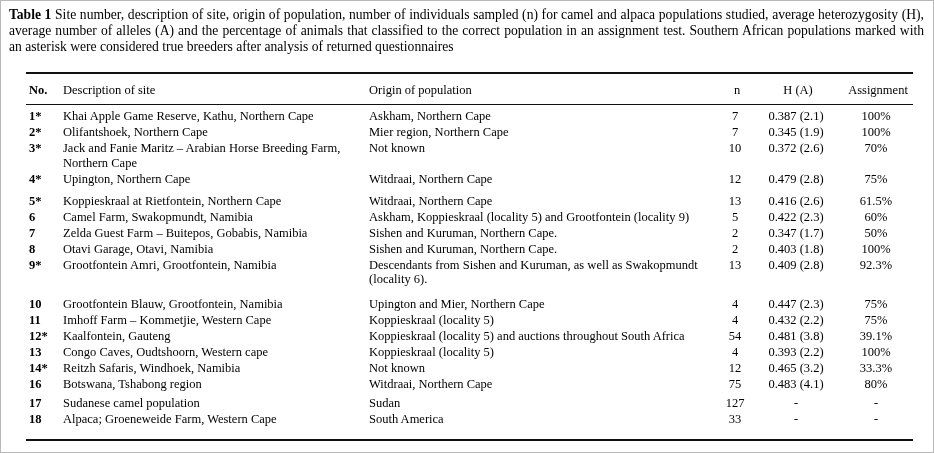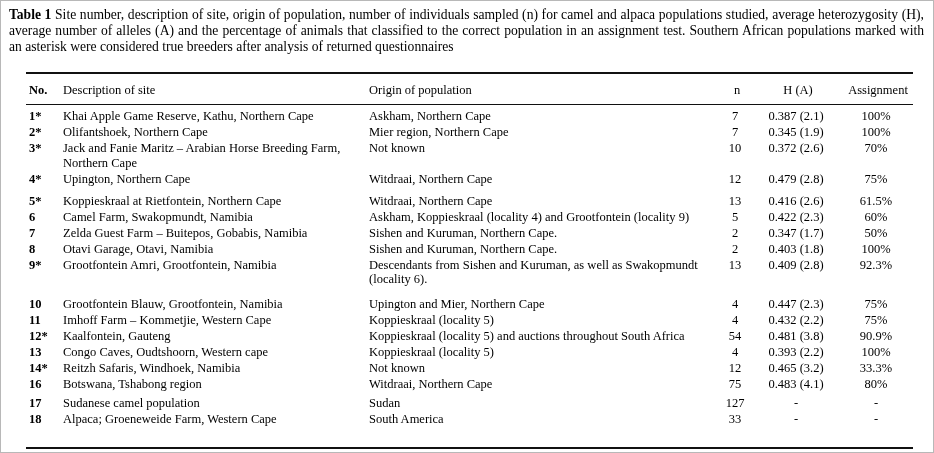--- a/index.html
+++ b/index.html
@@ -47,21 +47,21 @@
   tbody td {
     vertical-align: top;
     line-height: 14.5px;
     padding: 1px 4px 0.5px 0;
   }
   th.pad-left, td.pad-left { padding-left: 3px; font-weight: bold; }
   tbody tr:first-child td { padding-top: 4px; }
   tbody tr:nth-child(5) td { padding-top: 7px; }
   tbody tr:nth-child(10) td { padding-top: 10px; }
   tbody tr:nth-child(16) td { padding-top: 4px; }
-  tbody tr:last-child td { padding-bottom: 20px; }
+  tbody tr:last-child td { padding-bottom: 12px; }
 </style>
 </head>
 <body>
 
 <div class="page">
 
   <p class="caption"><span class="caption-label">Table 1</span> <span>Site number, description of site, origin of population, number of individuals sampled (n) for camel and alpaca populations studied, average heterozygosity (H), average number of alleles (A) and the percentage of animals that classified to the correct population in an assignment test.  Southern African populations marked with an asterisk were considered true breeders after analysis of returned questionnaires</span></p>
 
   <table class="data-table">
     <colgroup>
@@ -119,21 +119,21 @@
       <td class="al pad-left">5*</td>
       <td class="al">Koppieskraal at Rietfontein, Northern Cape</td>
       <td class="al">Witdraai, Northern Cape</td>
       <td class="ac">13</td>
       <td class="ac">0.416 (2.6)</td>
       <td class="ac">61.5%</td>
     </tr>
         <tr>
       <td class="al pad-left">6</td>
       <td class="al">Camel Farm, Swakopmundt, Namibia</td>
-      <td class="al">Askham, Koppieskraal (locality 4) and Grootfontein (locality 9)</td>
+      <td class="al">Askham, Koppieskraal (locality 5) and Grootfontein (locality 9)</td>
       <td class="ac">5</td>
       <td class="ac">0.422 (2.3)</td>
       <td class="ac">60%</td>
     </tr>
         <tr>
       <td class="al pad-left">7</td>
       <td class="al">Zelda Guest Farm – Buitepos, Gobabis, Namibia</td>
       <td class="al">Sishen and Kuruman, Northern Cape.</td>
       <td class="ac">2</td>
       <td class="ac">0.347 (1.7)</td>
@@ -170,21 +170,21 @@
       <td class="ac">4</td>
       <td class="ac">0.432 (2.2)</td>
       <td class="ac">75%</td>
     </tr>
         <tr>
       <td class="al pad-left">12*</td>
       <td class="al">Kaalfontein, Gauteng</td>
       <td class="al">Koppieskraal (locality 5) and auctions throughout South Africa</td>
       <td class="ac">54</td>
       <td class="ac">0.481 (3.8)</td>
-      <td class="ac">90.9%</td>
+      <td class="ac">39.1%</td>
     </tr>
         <tr>
       <td class="al pad-left">13</td>
       <td class="al">Congo Caves, Oudtshoorn, Western cape</td>
       <td class="al">Koppieskraal (locality 5)</td>
       <td class="ac">4</td>
       <td class="ac">0.393 (2.2)</td>
       <td class="ac">100%</td>
     </tr>
         <tr>

